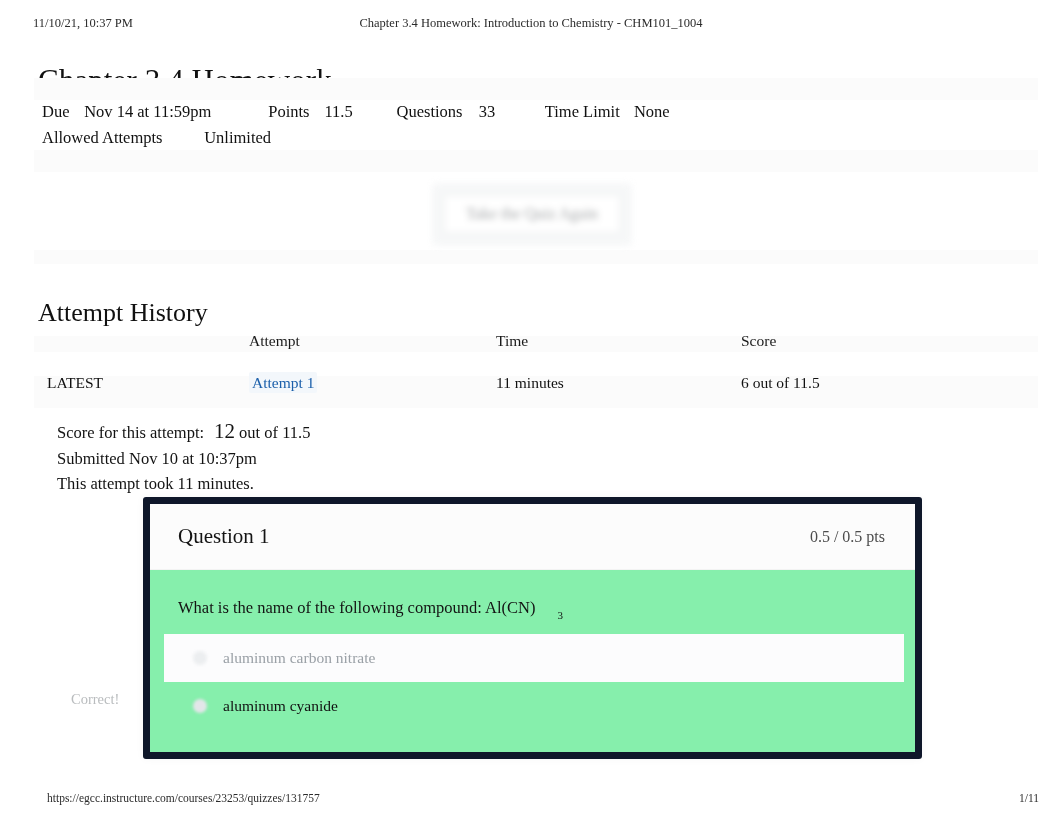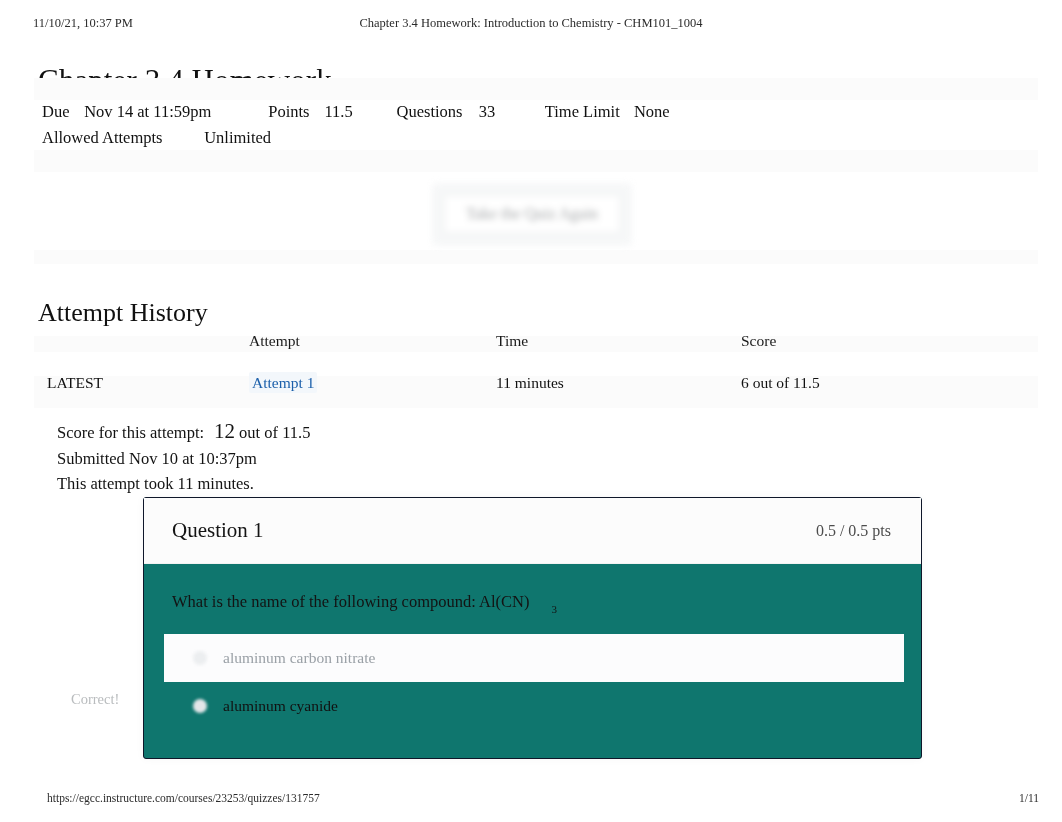--- a/index.html
+++ b/index.html
@@ -169,22 +169,22 @@
     color: #131313;
   }
 
   
   .q-card {
     position: absolute;
     left: 143px;
     top: 497px;
     width: 779px;
     height: 262px;
-    background: #0f766e;
-    border: 1px solid #0f172a;
+    background: #86efac;
+    border: 7px solid #0f172a;
     border-radius: 3px;
     box-sizing: border-box;
     box-shadow: 0 0 10px rgba(0,0,0,.035);
   }
   .q-header {
     position: relative;
     height: 66px;
     background: #fcfcfc;
     border-bottom: 1px solid #f3f3f3;
     display: flex;

